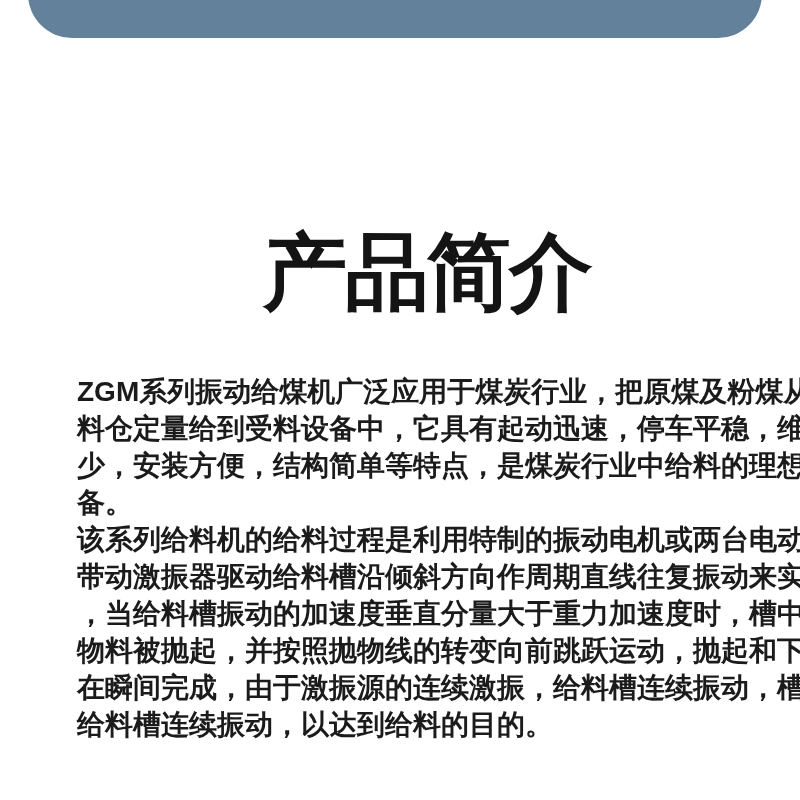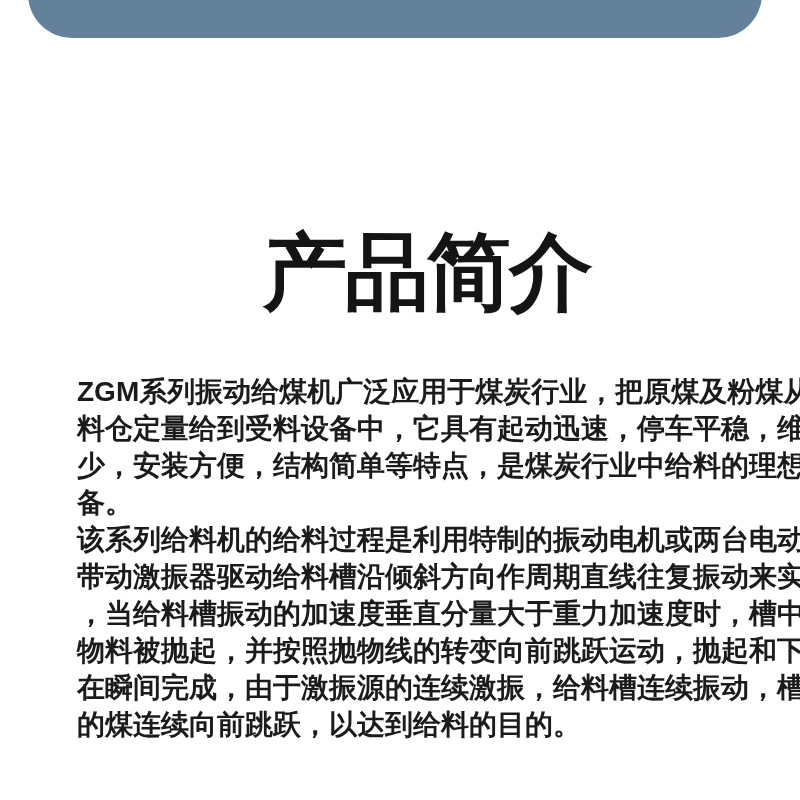--- a/index.html
+++ b/index.html
@@ -66,16 +66,16 @@
     <div class="line">料仓定量给到受料设备中，它具有起动迅速，停车平稳，维修</div>
     <div class="line">少，安装方便，结构简单等特点，是煤炭行业中给料的理想设</div>
     <div class="line">备。</div>
 
 
     <div class="line">该系列给料机的给料过程是利用特制的振动电机或两台电动机</div>
     <div class="line">带动激振器驱动给料槽沿倾斜方向作周期直线往复振动来实现</div>
     <div class="line">，当给料槽振动的加速度垂直分量大于重力加速度时，槽中的</div>
     <div class="line">物料被抛起，并按照抛物线的转变向前跳跃运动，抛起和下落</div>
     <div class="line">在瞬间完成，由于激振源的连续激振，给料槽连续振动，槽中</div>
-    <div class="line">的煤连续向前跳跃，以达到给料的目的。</div>
+    <div class="line">给料槽连续振动，以达到给料的目的。</div>
   </div>
 
 </div>
 
 </body></html>

